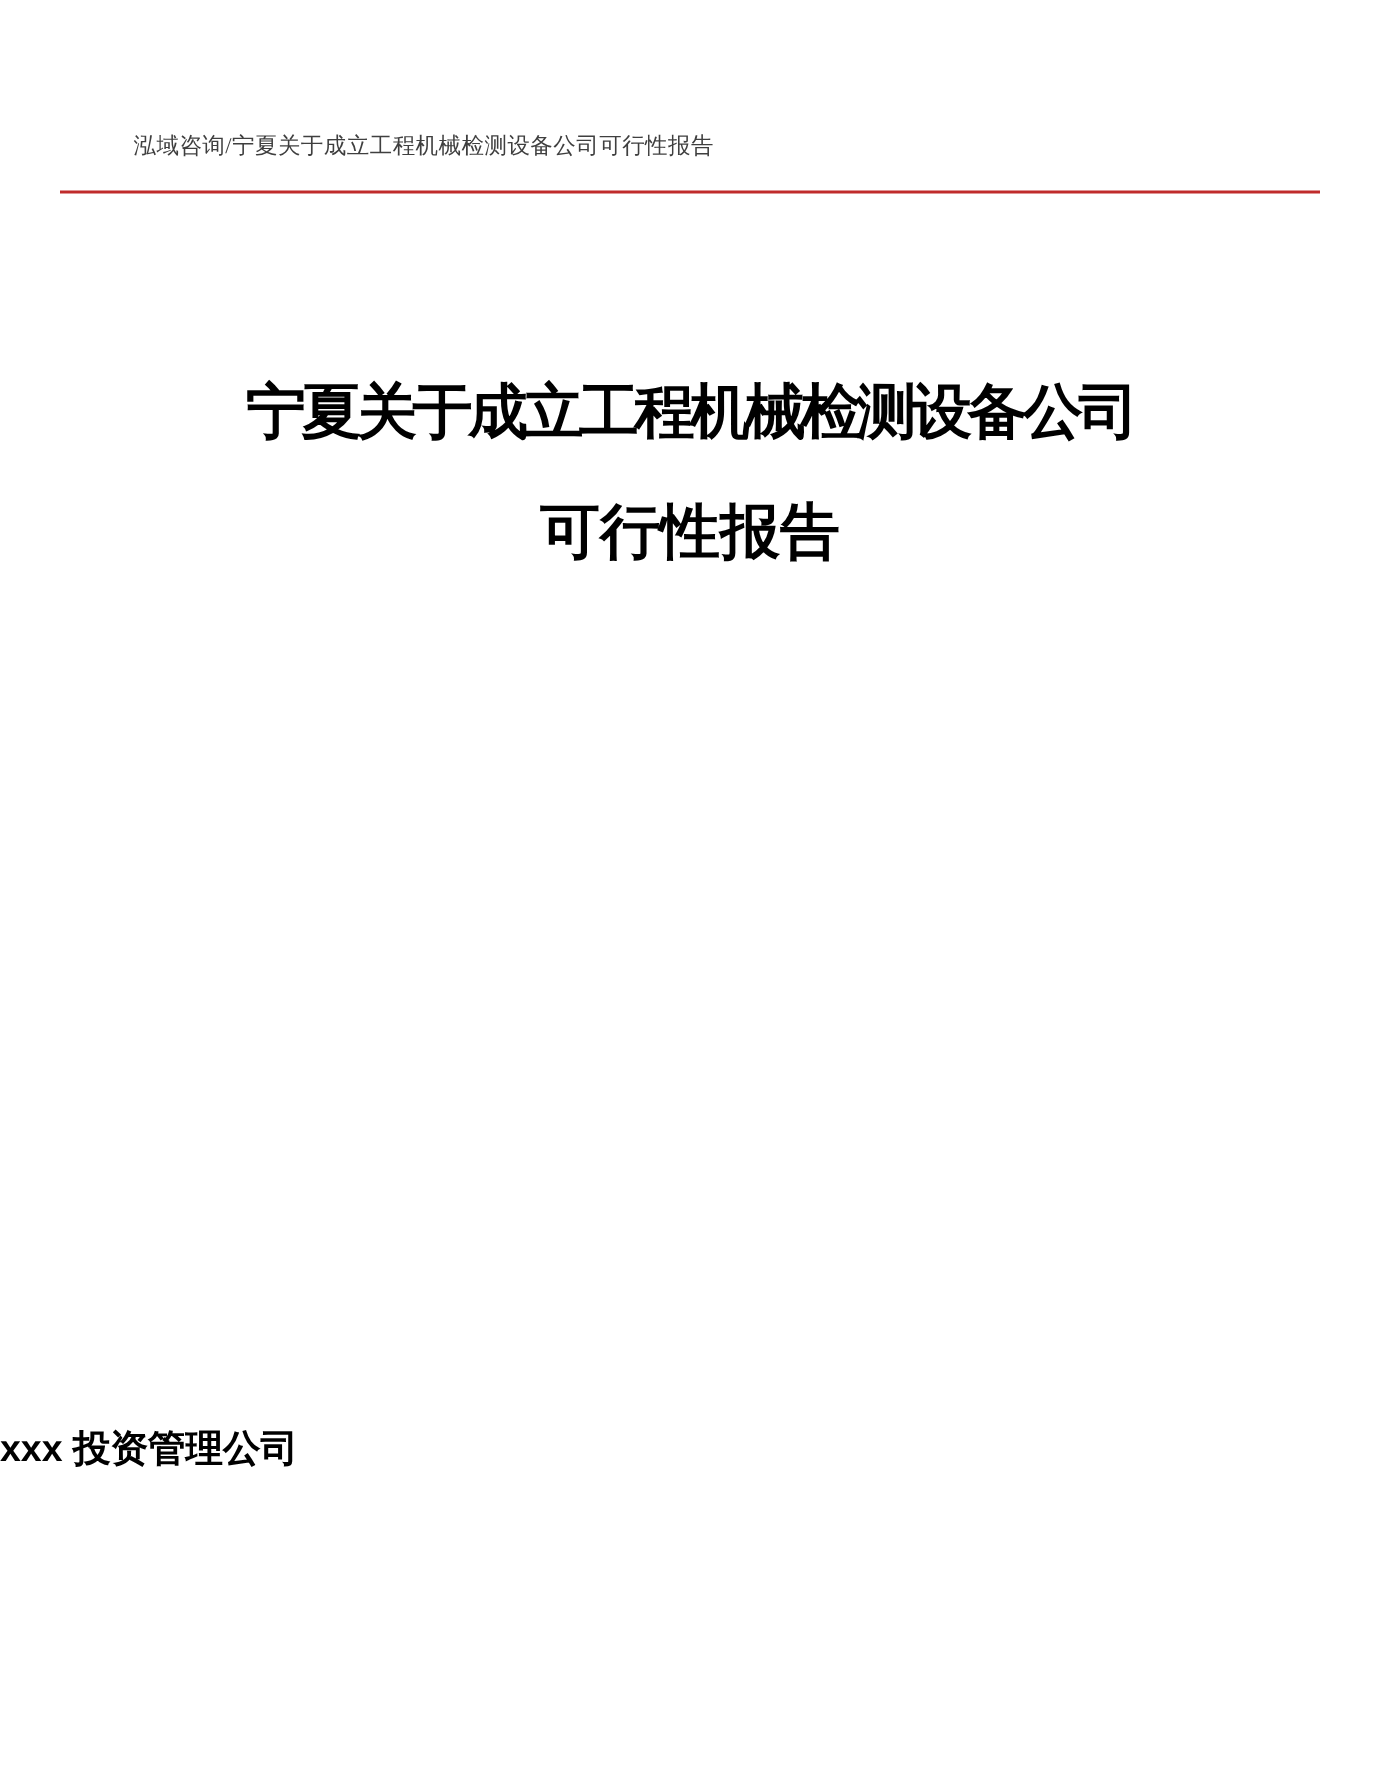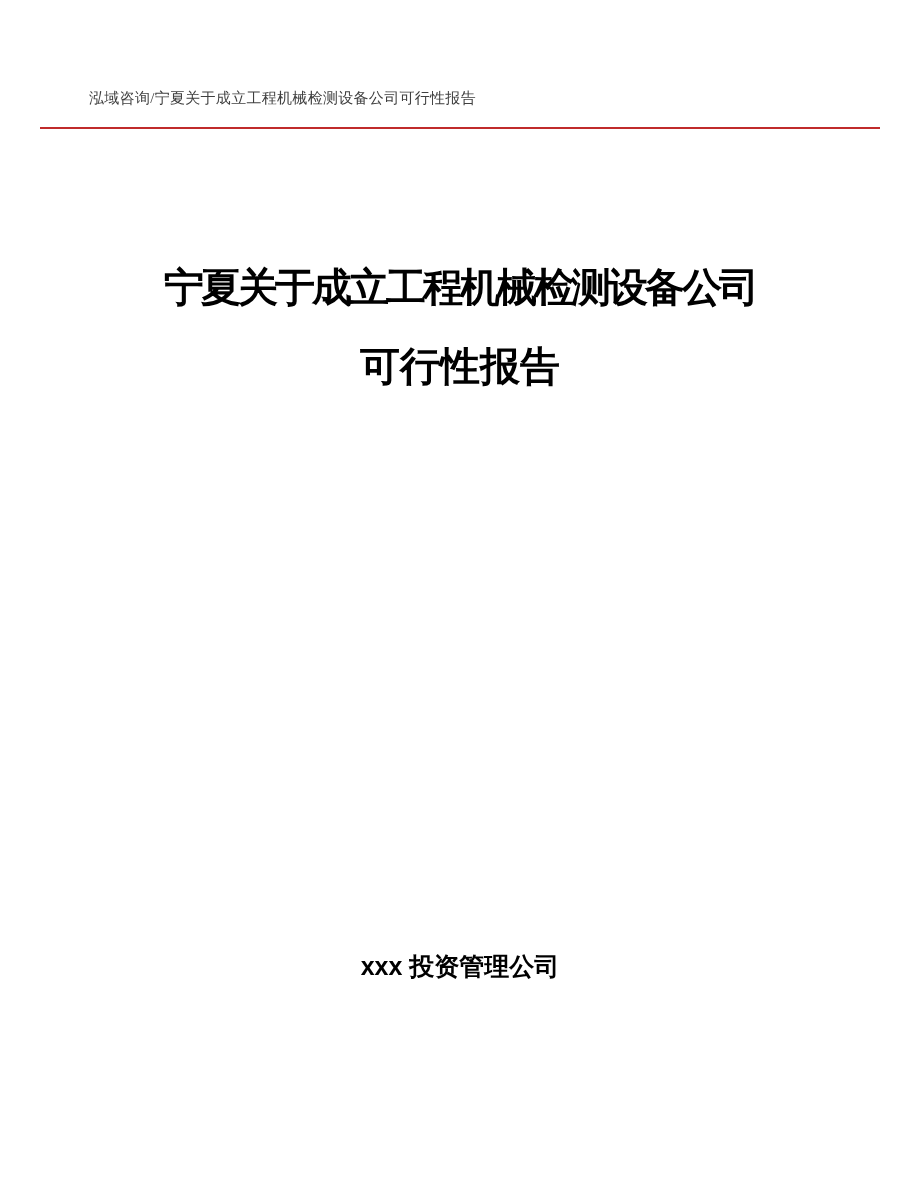--- a/index.html
+++ b/index.html
@@ -31,21 +31,21 @@
     position: absolute;
     left: 40px;
     top: 95px;
     width: 840px;
     height: 2px;
     background: #c02b2b;
   }
   .title-block {
     position: absolute;
     left: 0;
-    top: 233px;
+    top: 221px;
     width: 920px;
     text-align: center;
     color: #000000;
   }
   .title-line1 {
     font-family: "Liberation Sans", "DejaVu Sans", sans-serif;
     font-weight: bold;
     font-size: 40px;
     line-height: 44px;
     letter-spacing: -3px;
@@ -58,21 +58,21 @@
     font-size: 40px;
     line-height: 44px;
     letter-spacing: 0px;
     white-space: nowrap;
   }
   .company-line {
     position: absolute;
     left: 0;
     top: 919px;
     width: 920px;
-    text-align: center;
+    text-align: left;
     font-family: "Liberation Sans", "DejaVu Sans", sans-serif;
     font-weight: bold;
     font-size: 25px;
     line-height: 30px;
     color: #000000;
     white-space: nowrap;
   }
 </style>
 </head>
 <body>

